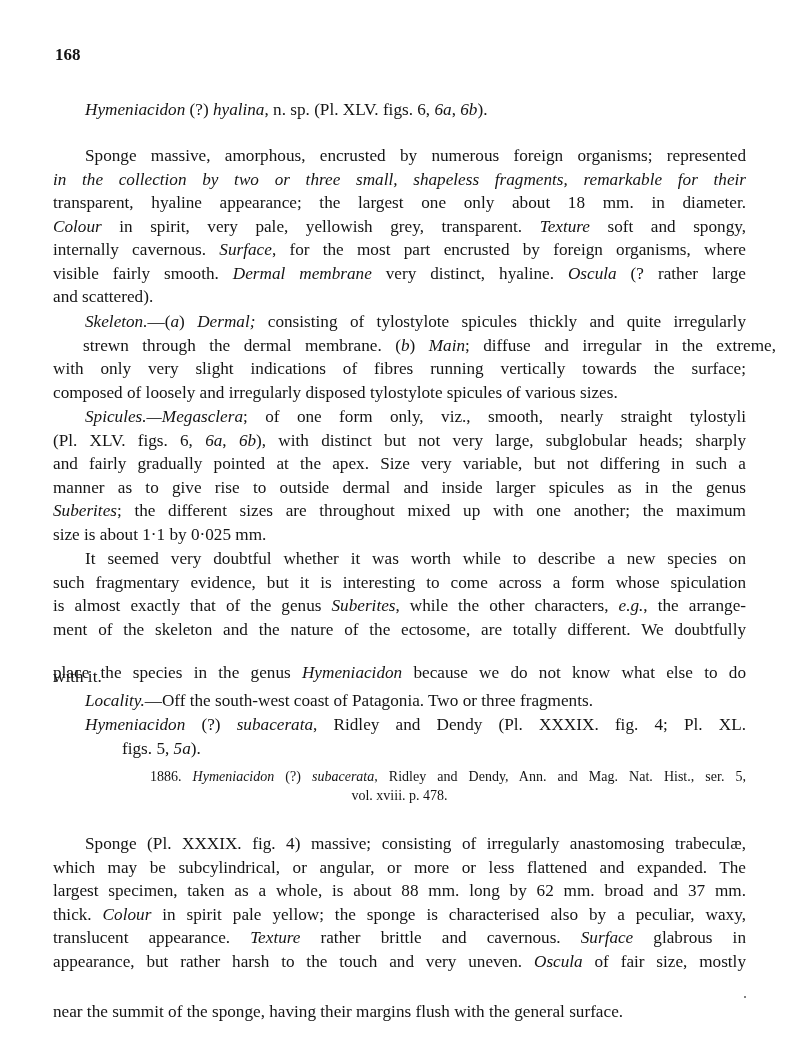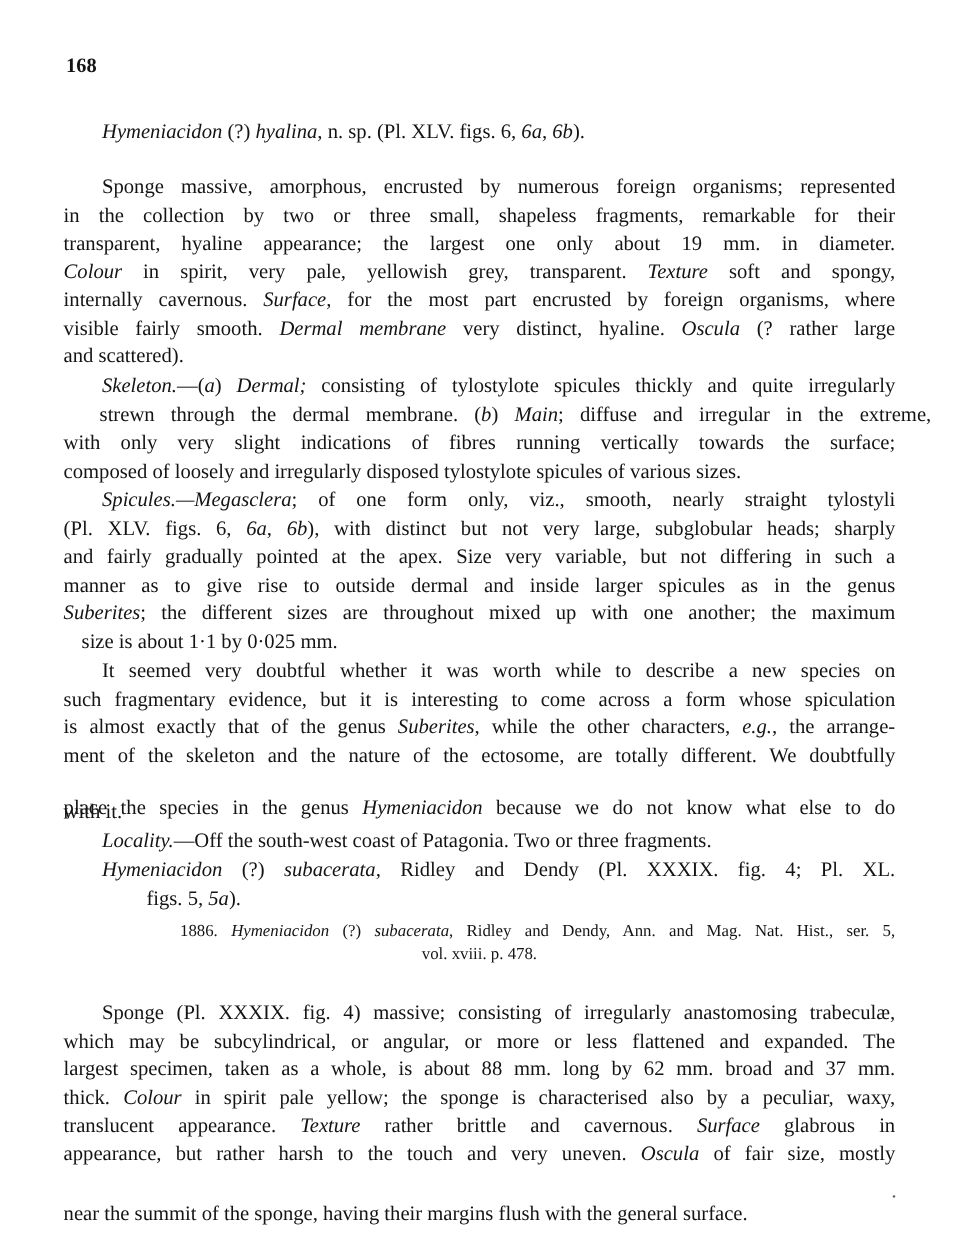--- a/index.html
+++ b/index.html
@@ -28,36 +28,36 @@
   <div class="running-head">
     <span class="page-number">168</span>
   </div>
 
   <div class="line ind last" style="top:98px;">
     <i>Hymeniacidon</i><span> (?) </span><i>hyalina</i><span>, n. sp. (Pl. XLV. figs. 6, </span><i>6a</i><span>, </span><i>6b</i><span>).</span>
   </div>
 
   <div id="lines">
       <div class="line ind" style="top: 144px;"><span>Sponge massive, amorphous, encrusted by numerous foreign organisms; represented</span></div>
-      <div class="line " style="top: 167.5px;"><span>in the collection by two or three small, shapeless fragments, remarkable for their</span></div>
-      <div class="line " style="top: 191px;"><span>transparent, hyaline appearance; the largest one only about 19 mm. in diameter.</span></div>
+      <div class="line " style="top: 167.5px; font-style: italic;"><span>in the collection by two or three small, shapeless fragments, remarkable for their</span></div>
+      <div class="line " style="top: 191px;"><span>transparent, hyaline appearance; the largest one only about 18 mm. in diameter.</span></div>
       <div class="line " style="top: 214.5px;"><i>Colour</i><span> in spirit, very pale, yellowish grey, transparent.  </span><i>Texture</i><span> soft and spongy,</span></div>
       <div class="line " style="top: 238px;"><span>internally cavernous.  </span><i>Surface</i><span>, for the most part encrusted by foreign organisms, where</span></div>
       <div class="line " style="top: 261.5px;"><span>visible fairly smooth.  </span><i>Dermal membrane</i><span> very distinct, hyaline.  </span><i>Oscula</i><span> (? rather large</span></div>
       <div class="line  last" style="top: 285px;"><span>and scattered).</span></div>
       <div class="line ind" style="top: 310px;"><i>Skeleton.</i><span>—(</span><i>a</i><span>) </span><i>Dermal;</i><span> consisting of tylostylote spicules thickly and quite irregularly</span></div>
       <div class="line " style="top: 333.5px; margin-left: 30px;"><span>strewn through the dermal membrane.  (</span><i>b</i><span>) </span><i>Main</i><span>; diffuse and irregular in the extreme,</span></div>
       <div class="line " style="top: 357px;"><span>with only very slight indications of fibres running vertically towards the surface;</span></div>
       <div class="line  last" style="top: 380.5px;"><span>composed of loosely and irregularly disposed tylostylote spicules of various sizes.</span></div>
       <div class="line ind" style="top: 405px;"><i>Spicules.—Megasclera</i><span>; of one form only, viz., smooth, nearly straight tylostyli</span></div>
       <div class="line " style="top: 428.5px;"><span>(Pl. XLV. figs. 6, </span><i>6a</i><span>, </span><i>6b</i><span>), with distinct but not very large, subglobular heads; sharply</span></div>
       <div class="line " style="top: 452px;"><span>and fairly gradually pointed at the apex.  Size very variable, but not differing in such a</span></div>
       <div class="line " style="top: 475.5px;"><span>manner as to give rise to outside dermal and inside larger spicules as in the genus</span></div>
       <div class="line " style="top: 499px;"><i>Suberites</i><span>; the different sizes are throughout mixed up with one another; the maximum</span></div>
-      <div class="line  last" style="top: 522.5px; margin-left: 15px;"><span>size is about 1·1 by 0·025 mm.</span></div>
+      <div class="line  last" style="top: 522.5px;"><span>size is about 1·1 by 0·025 mm.</span></div>
       <div class="line ind" style="top: 547px;"><span>It seemed very doubtful whether it was worth while to describe a new species on</span></div>
       <div class="line " style="top: 570.5px;"><span>such fragmentary evidence, but it is interesting to come across a form whose spiculation</span></div>
       <div class="line " style="top: 594px;"><span>is almost exactly that of the genus </span><i>Suberites</i><span>, while the other characters, </span><i>e.g.</i><span>, the arrange-</span></div>
       <div class="line " style="top: 617.5px;"><span>ment of the skeleton and the nature of the ectosome, are totally different.  We doubtfully</span></div>
       <div class="line " style="top: 633px; margin-top: 28px;"><span>place the species in the genus </span><i>Hymeniacidon</i><span> because we do not know what else to do</span></div>
       <div class="line  last" style="top: 664.5px;"><span>with it.</span></div>
       <div class="line ind" style="top: 713px;"><i>Hymeniacidon</i><span> (?) </span><i>subacerata</i><span>, Ridley and Dendy (Pl. XXXIX. fig. 4; Pl. XL.</span></div>
       <div class="line hang2 last" style="top: 736.5px;"><span>figs. 5, </span><i>5a</i><span>).</span></div>
       <div class="line small" style="top: 767px;"><span>1886. </span><i>Hymeniacidon</i><span> (?) </span><i>subacerata</i><span>, Ridley and Dendy, Ann. and Mag. Nat. Hist., ser. 5,</span></div>
       <div class="line small center last" style="top: 786px;"><span>vol. xviii. p. 478.</span></div>

